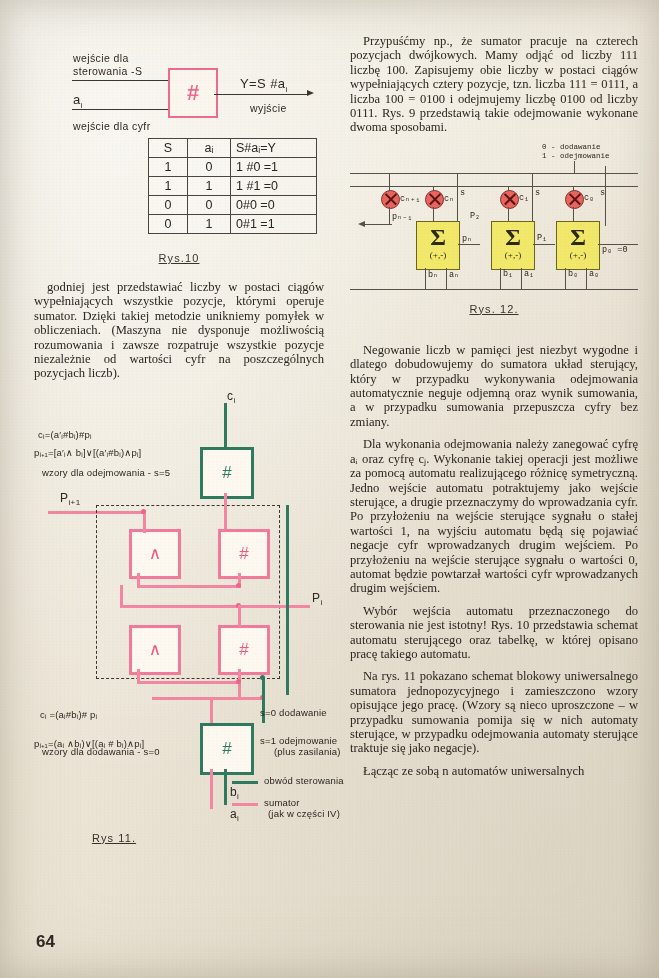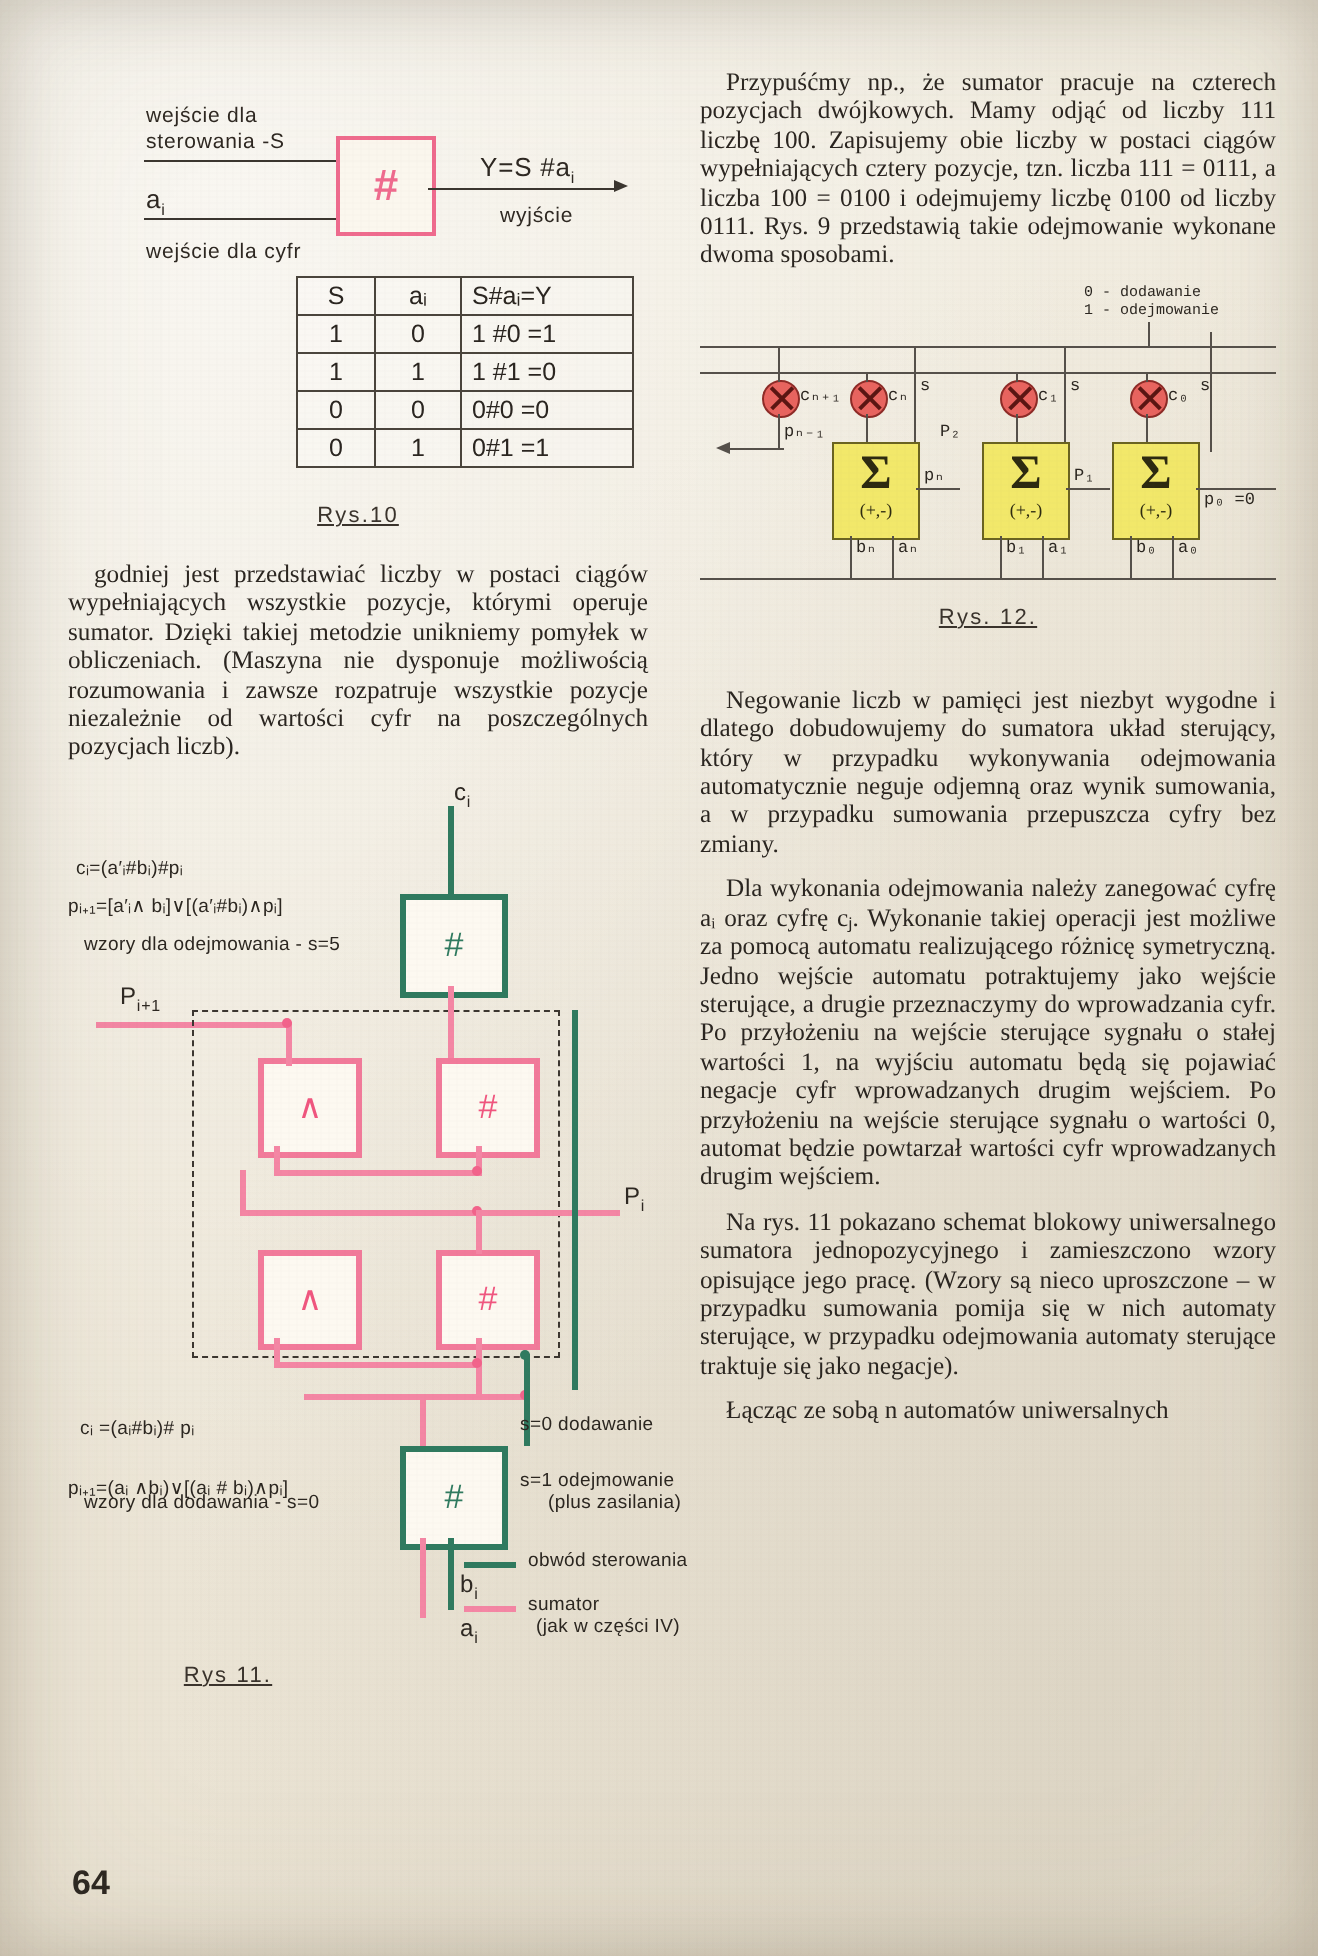--- a/index.html
+++ b/index.html
@@ -355,20 +355,21 @@
       <div class="f12wire" style="left:215px;top:125px;width:1px;height:22px;"></div>
       <div class="f12wire" style="left:236px;top:125px;width:1px;height:22px;"></div>
       <div class="f12lbl" style="left:218px;top:126px;">b₀</div>
       <div class="f12lbl" style="left:239px;top:126px;">a₀</div>
 
       <div class="caption" style="position:absolute;left:0;top:160px;width:288px;">Rys. 12.</div>
     </div>
 
     <p class="body">Negowanie liczb w pamięci jest niezbyt wygodne i dlatego dobudowujemy do sumatora układ sterujący, który w przypadku wykonywania odejmowania automatycznie neguje odjemną oraz wynik sumowania, a w przypadku sumowania przepuszcza cyfry bez zmiany.</p>
     <p class="body">Dla wykonania odejmowania należy zanegować cyfrę aᵢ oraz cyfrę cⱼ. Wykonanie takiej operacji jest możliwe za pomocą automatu realizującego różnicę symetryczną. Jedno wejście automatu potraktujemy jako wejście sterujące, a drugie przeznaczymy do wprowadzania cyfr. Po przyłożeniu na wejście sterujące sygnału o stałej wartości 1, na wyjściu automatu będą się pojawiać negacje cyfr wprowadzanych drugim wejściem. Po przyłożeniu na wejście sterujące sygnału o wartości 0, automat będzie powtarzał wartości cyfr wprowadzanych drugim wejściem.</p>
+    <p class="body">Wybór wejścia automatu przeznaczonego do sterowania nie jest istotny! Rys. 10 przedstawia schemat automatu sterującego oraz tabelkę, w której opisano pracę takiego automatu.</p>
     <p class="body">Na rys. 11 pokazano schemat blokowy uniwersalnego sumatora jednopozycyjnego i zamieszczono wzory opisujące jego pracę. (Wzory są nieco uproszczone – w przypadku sumowania pomija się w nich automaty sterujące, w przypadku odejmowania automaty sterujące traktuje się jako negacje).</p>
     <p class="body">Łącząc ze sobą n automatów uniwersalnych</p>
   </div>
 
   <div class="pageno">64</div>
 
   <div class="paper-noise"></div>
   <div class="edge-shade"></div>
 </div>
 

